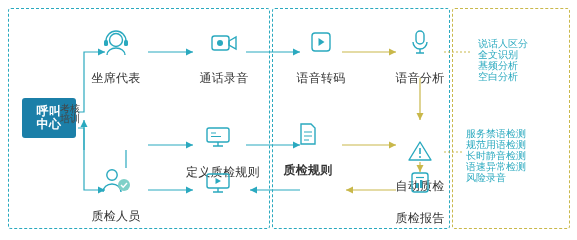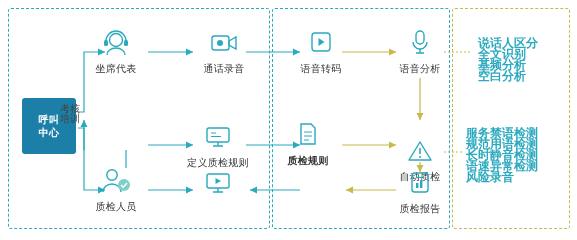--- a/index.html
+++ b/index.html
@@ -49,25 +49,25 @@
     height: 221px;
     border-color: #c9b84a;
   }
 
   
   #call-center {
     position: absolute;
     left: 22px;
     top: 98px;
     width: 54px;
-    height: 56px;
+    height: 40px;
     background: #1b7fa8;
     border-radius: 3px;
     color: #ffffff;
-    font-size: 10px;
+    font-size: 12px;
     line-height: 13px;
     font-weight: bold;
     display: flex;
     align-items: center;
     justify-content: center;
     text-align: center;
     letter-spacing: 0.5px;
   }
 
   
@@ -76,35 +76,34 @@
     width: 64px;
     text-align: center;
   }
   .node .glyph {
     height: 30px;
     display: flex;
     align-items: center;
     justify-content: center;
   }
   .node .cap {
-    margin-top: 4px;
-    font-size: 10px;
+    margin-top: 12px;
+    font-size: 12px;
     color: #333333;
     white-space: nowrap;
     letter-spacing: 0.3px;
   }
 
   
   .listbox {
     position: absolute;
-    font-size: 12px;
+    font-size: 10px;
     line-height: 11px;
     color: #2aa9bf;
     white-space: nowrap;
-    font-weight: bold;
   }
   #list-a { left: 478px; top: 38px; }
   #list-b { left: 466px; top: 128px; }
 
   
   .sidelabel {
     position: absolute;
     font-size: 10px;
     color: #444444;
     line-height: 10px;

